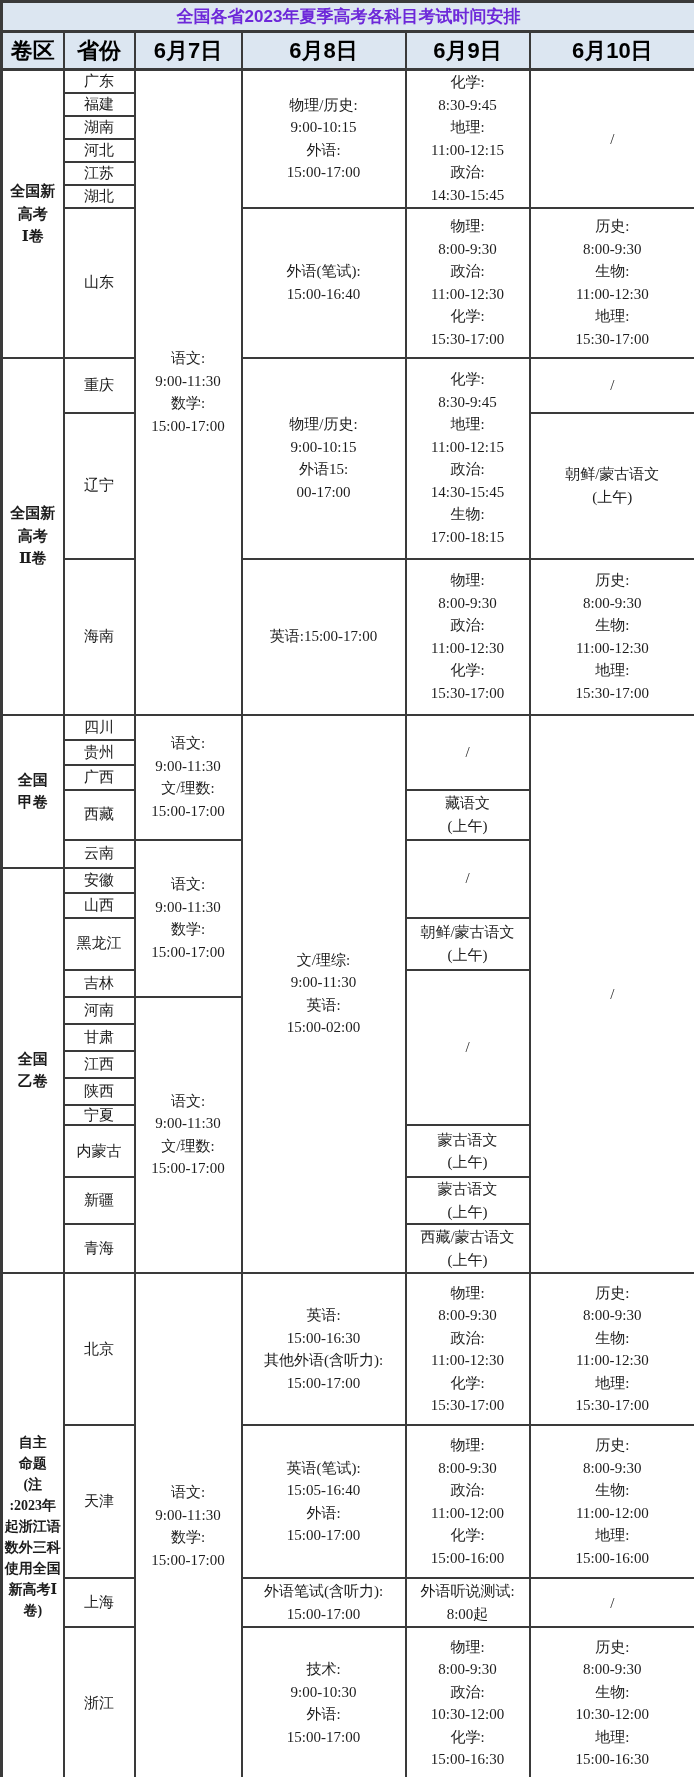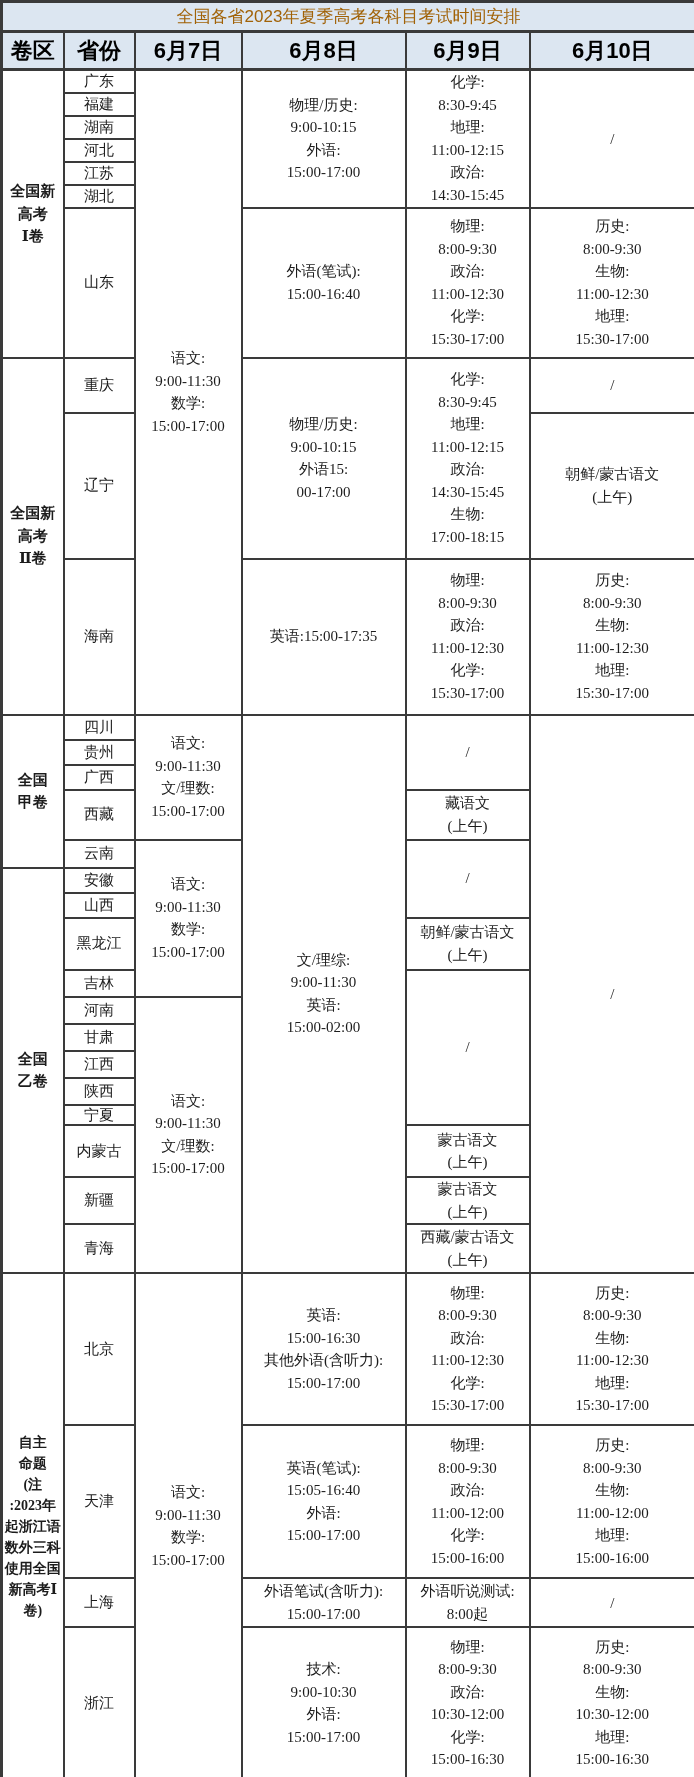--- a/index.html
+++ b/index.html
@@ -18,23 +18,23 @@
   td,th{
     border:2px solid var(--border);
     text-align:center;
     vertical-align:middle;
     padding:0;
     overflow:hidden;
   }
   tr.title-row td{
     background:var(--header-bg);
     font-family:"Liberation Sans","DejaVu Sans",sans-serif;
-    font-weight:normal;
+    font-weight:bold;
     font-size:17px;
-    color:#a16207;
+    color:#6d28d9;
     border-bottom:3px solid var(--border);
     white-space:normal;
   }
   tr.header-row th{
     background:var(--header-bg);
     font-family:"Liberation Sans","DejaVu Sans",sans-serif;
     font-weight:bold;
     font-size:22px;
     color:#000000;
     border-bottom:3px solid var(--border);
@@ -150,21 +150,21 @@
 17:00-18:15</td>
     <td class="body">/</td>
   </tr>
   <tr style="height:146px">
     <td class="body prov">辽宁</td>
     <td class="body">朝鲜/蒙古语文
 (上午)</td>
   </tr>
   <tr style="height:156px">
     <td class="body prov">海南</td>
-    <td class="body">英语:15:00-17:35</td>
+    <td class="body">英语:15:00-17:00</td>
     <td class="body">物理:
 8:00-9:30
 政治:
 11:00-12:30
 化学:
 15:30-17:00</td>
     <td class="body">历史:
 8:00-9:30
 生物:
 11:00-12:30

